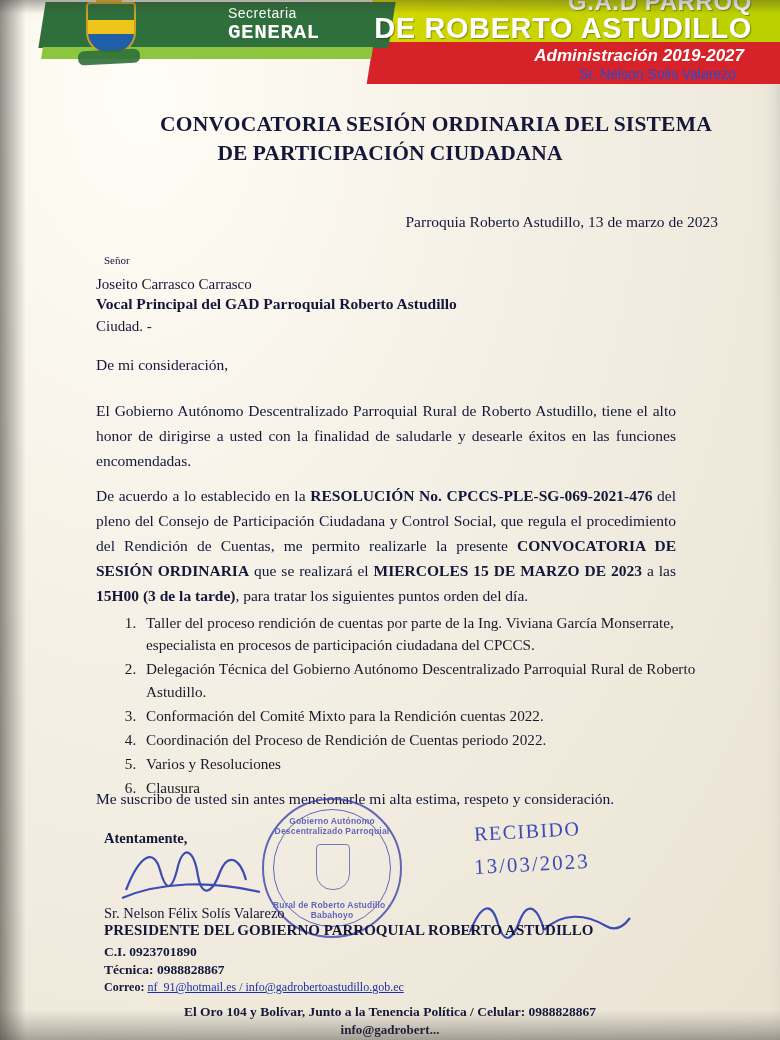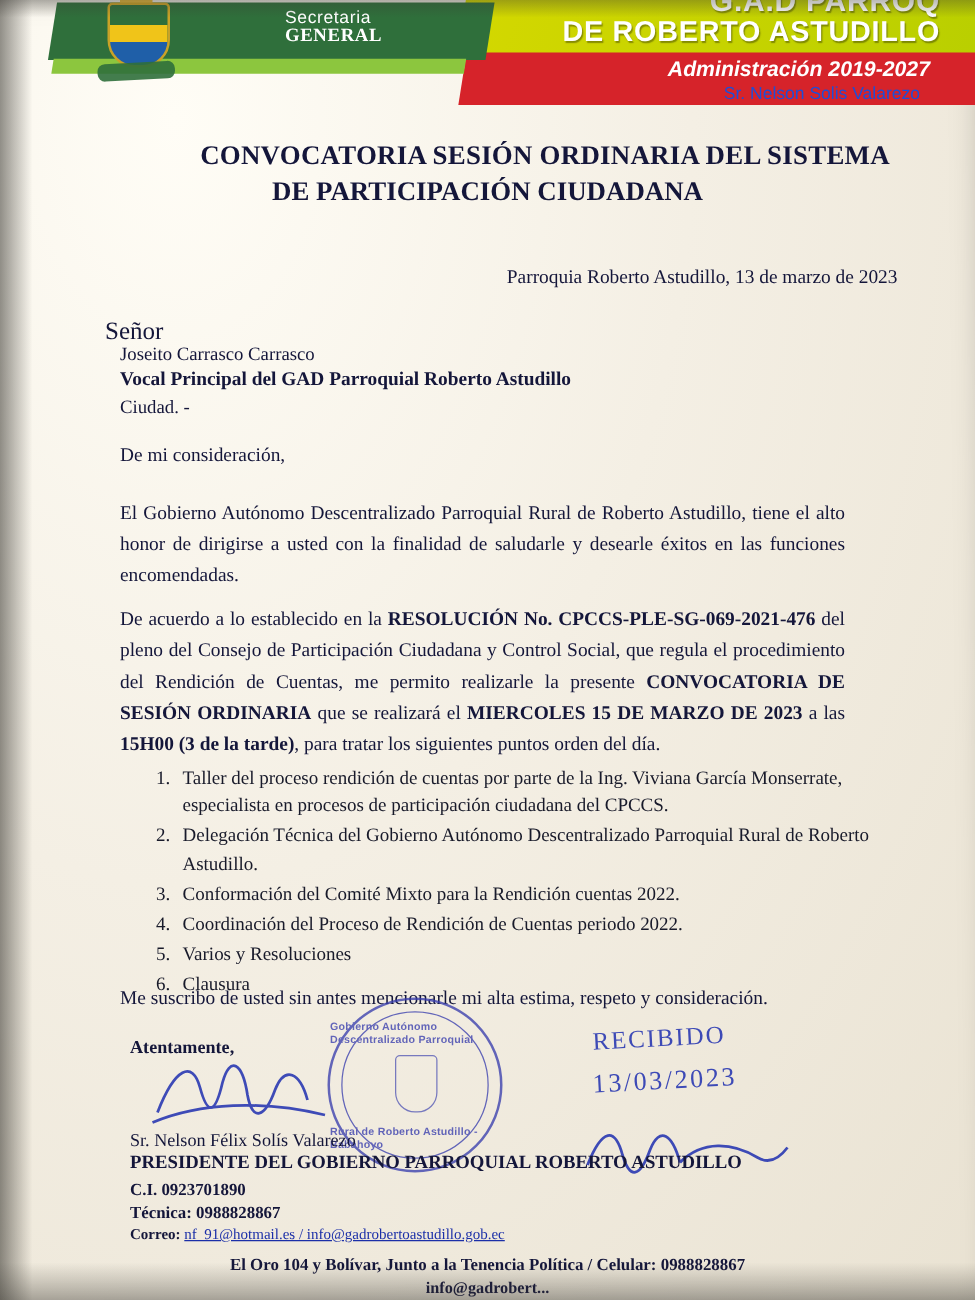--- a/index.html
+++ b/index.html
@@ -71,22 +71,22 @@
     left: 228px; top: 11px;
     color: #ffffff;
     font-family: "Liberation Sans", sans-serif;
     font-size: 14px;
     letter-spacing: .5px;
   }
   .hdr-general {
     position: absolute;
     left: 228px; top: 27px;
     color: #ffffff;
-    font-family: Liberation Serif, serif;
-    font-size: 15px;
+    font-family: Liberation Mono, monospace;
+    font-size: 21px;
     font-weight: bold;
     letter-spacing: .5px;
   }
   .hdr-rightblock {
     position: absolute;
     right: -10px; top: -12px;
     width: 420px; height: 70px;
     background: linear-gradient(100deg, #d4d800 0%, #c9d400 40%, #b9cf00 100%);
     transform: skewX(-9deg);
   }
@@ -105,21 +105,21 @@
     font-size: 24px;
     font-weight: bold;
     letter-spacing: .6px;
     text-shadow: 1px 1px 1px rgba(0,0,0,.35);
   }
   .hdr-roberto {
     position: absolute;
     right: 28px; top: 18px;
     color: #ffffff;
     font-family: "Liberation Sans", sans-serif;
-    font-size: 23px;
+    font-size: 29px;
     font-weight: bold;
     letter-spacing: .6px;
     text-shadow: 1px 1px 1px rgba(0,0,0,.35);
   }
   .hdr-admin {
     position: absolute;
     right: 36px; top: 52px;
     color: #ffffff;
     font-family: "Liberation Sans", sans-serif;
     font-size: 17px;
@@ -193,21 +193,21 @@
     left: 0; top: 174px; width: 780px;
     text-align: center;
     font-size: 19px;
     font-weight: bold;
   }
   .place-date {
     left: 0; top: 213px; width: 718px;
     text-align: right;
     font-size: 15.5px;
   }
-  .addr-senor   { left: 84px;  top: 254px; font-size: 20px; }
+  .addr-senor   { left: 104px;  top: 254px; font-size: 11px; }
   .addr-name    { left: 96px;  top: 276px; font-size: 15px; }
   .addr-role    { left: 96px;  top: 295px; font-size: 15.5px; font-weight: bold; }
   .addr-city    { left: 96px;  top: 318px; font-size: 15px; }
   .greeting     { left: 96px;  top: 356px; font-size: 15.5px; }
 
   .para {
     font-size: 15.5px;
     line-height: 1.62;
     text-align: justify;
     width: 580px;
@@ -251,20 +251,21 @@
   .seal:before {
     content: "";
     position: absolute;
     left: 9px; top: 9px; right: 9px; bottom: 9px;
     border: 1.5px solid #3a3fae;
     border-radius: 50%;
   }
   .seal-text-top, .seal-text-bot {
     position: absolute;
     left: 0; width: 136px;
+    text-align: center;
     color: #3a3fae;
     font-family: "Liberation Sans", sans-serif;
     font-size: 8.5px;
     font-weight: bold;
     letter-spacing: .2px;
   }
   .seal-text-top { top: 16px; }
   .seal-text-bot { bottom: 16px; }
   .seal-mini-shield {
     position: absolute;

